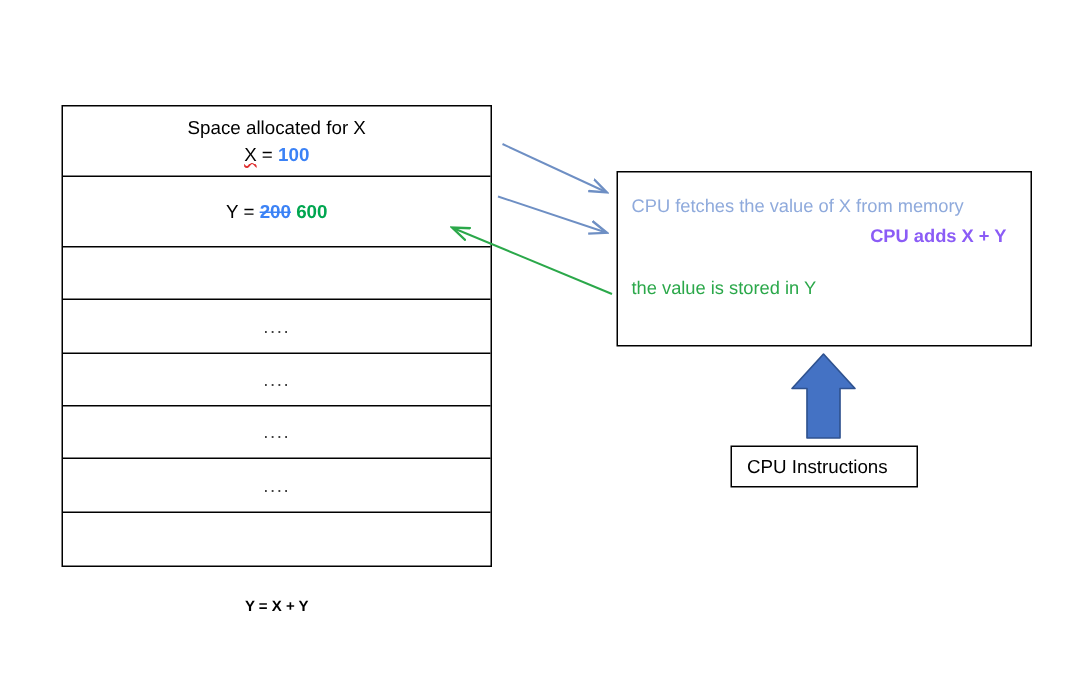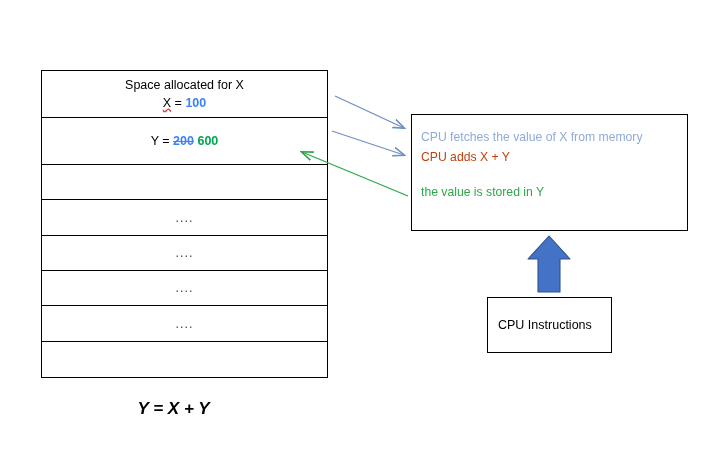--- a/index.html
+++ b/index.html
@@ -73,58 +73,57 @@
     text-decoration: underline wavy #e03030;
     text-decoration-skip-ink: none;
   }
   .val-blue  { color: #3b82f6; font-weight: bold; }
   .val-old   { color: #3b82f6; font-weight: bold; text-decoration: line-through; }
   .val-new   { color: #00A650; font-weight: bold; }
 
   
   .formula {
     position: absolute;
-    left: 30px;
+    left: 41px;
     top: 399px;
     width: 287px;
     text-align: center;
-    font-size: 17px;
+    font-size: 10px;
     font-weight: bold;
     color: #000000;
-    font-style: italic;
   }
 
   
   .cpu-box {
     position: absolute;
     left: 411px;
     top: 114px;
     width: 277px;
     height: 117px;
     border: 1.2px solid #000000;
     box-sizing: border-box;
     padding: 12px 16px 0 9px;
   }
   .cpu-line {
     font-size: 12.2px;
     line-height: 20px;
     white-space: nowrap;
   }
   .cpu-1 { color: #8FAADC; }
   .cpu-2 { color: #A65B5B; }
-  .cpu-3 { color: #c2410c; font-weight: normal; }
+  .cpu-3 { color: #8b5cf6; font-weight: bold; text-align: right; }
   .cpu-4 { color: #2BA84A; margin-top: 15px; }
 
   
   .instr-box {
     position: absolute;
     left: 487px;
     top: 297px;
     width: 125px;
-    height: 56px;
+    height: 28px;
     border: 1.2px solid #000000;
     box-sizing: border-box;
     display: flex;
     align-items: center;
     padding-left: 10px;
   }
   .instr-label {
     font-size: 12.5px;
     color: #000000;
     white-space: nowrap;

